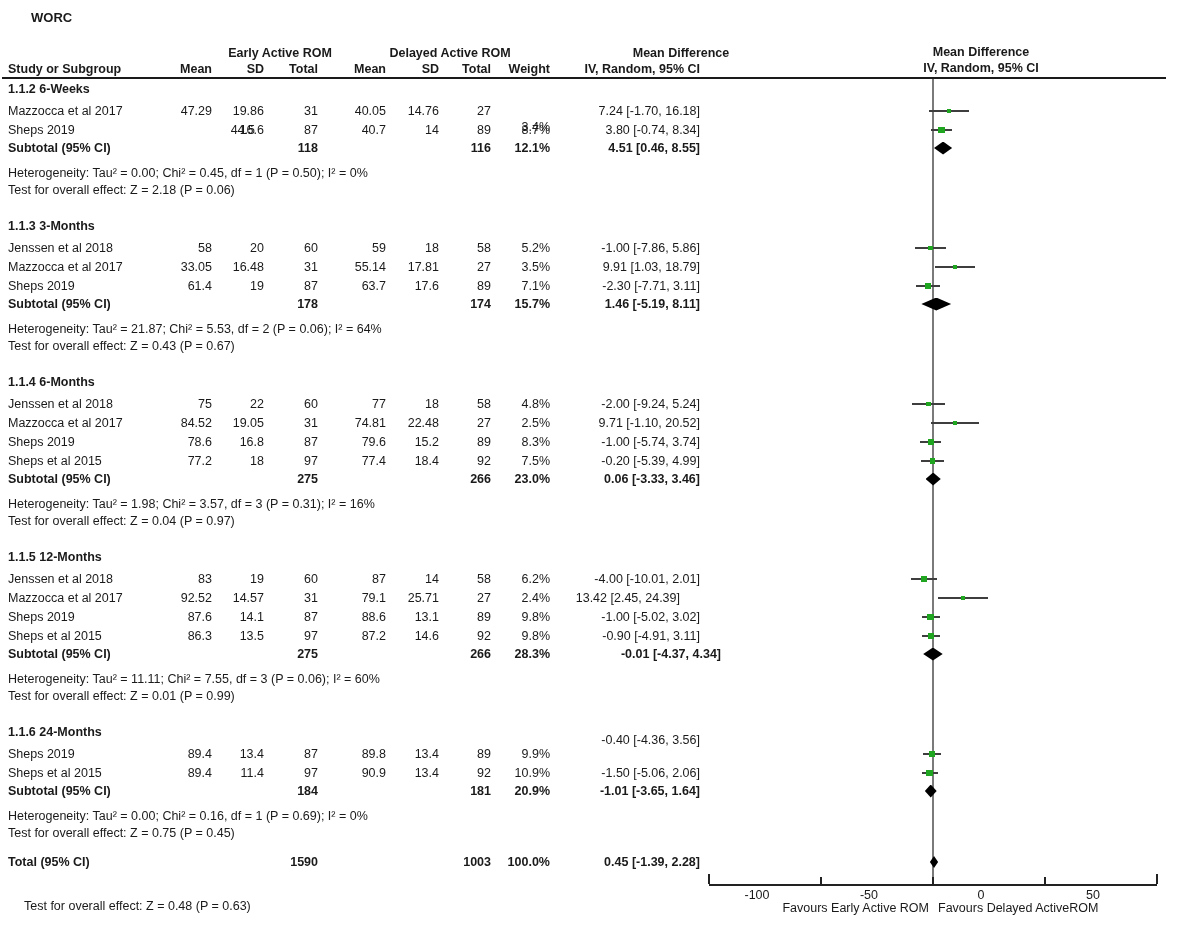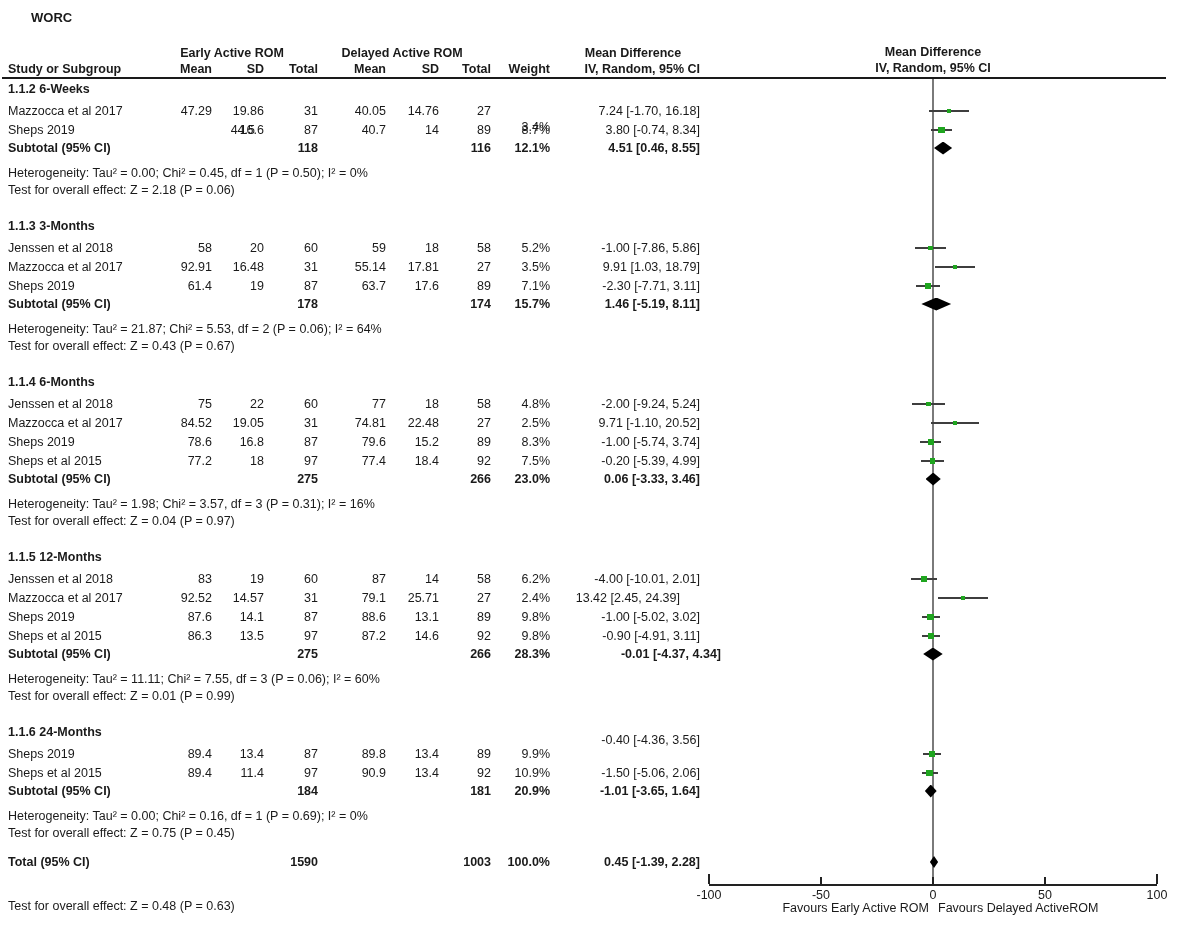--- a/index.html
+++ b/index.html
@@ -1,21 +1,21 @@
 <!DOCTYPE html>
 <html><head>
 <meta charset="utf-8">
 <style>
   html,body{margin:0;padding:0;background:#ffffff;}
   #fig{position:relative;width:1184px;height:948px;background:#ffffff;overflow:hidden;
        font-family:"Liberation Sans",sans-serif;color:#1a1a1a;}
   .t{position:absolute;white-space:nowrap;font-size:12.5px;line-height:14px;}
   .b{font-weight:bold;}
   .right{transform:translateX(-100%);}
-  .center{transform:translateX(-50%);}
+  .center{transform:translateX(-50%);margin-left:48px;}
   .bar{position:absolute;background:#1a1a1a;}
 </style>
 </head>
 <body>
 
 <div id="fig">
 
   <div class="t b" style="left:31px;top:11px;font-size:13px;">WORC</div>
 
   <div class="t b center" style="left:232px;top:46px;">Early Active ROM</div>
@@ -82,21 +82,21 @@
     <div class="t right" style="left: 264px; top: 241px;">20</div>
     <div class="t right" style="left: 318px; top: 241px;">60</div>
     <div class="t right" style="left: 386px; top: 241px;">59</div>
     <div class="t right" style="left: 439px; top: 241px;">18</div>
     <div class="t right" style="left: 491px; top: 241px;">58</div>
     <div class="t right" style="left: 550px; top: 241px;">5.2%</div>
     <div class="t right" style="left: 700px; top: 241px;">-1.00 [-7.86, 5.86]</div>
     <div class="bar" style="left: 935.307px; top: 266.3px; width: 39.7824px; height: 1.4px; background: rgb(62, 62, 62);"></div>
     <div class="bar" style="left: 953.234px; top: 265.036px; width: 3.92874px; height: 3.92874px; background: rgb(31, 165, 31);"></div>
     <div class="t" style="left: 8px; top: 260px;">Mazzocca et al 2017</div>
-    <div class="t right" style="left: 212px; top: 260px;">92.91</div>
+    <div class="t right" style="left: 212px; top: 260px;">33.05</div>
     <div class="t right" style="left: 264px; top: 260px;">16.48</div>
     <div class="t right" style="left: 318px; top: 260px;">31</div>
     <div class="t right" style="left: 386px; top: 260px;">55.14</div>
     <div class="t right" style="left: 439px; top: 260px;">17.81</div>
     <div class="t right" style="left: 491px; top: 260px;">27</div>
     <div class="t right" style="left: 550px; top: 260px;">3.5%</div>
     <div class="t right" style="left: 700px; top: 260px;">9.91 [1.03, 18.79]</div>
     <div class="bar" style="left: 915.73px; top: 285.3px; width: 24.2368px; height: 1.4px; background: rgb(62, 62, 62);"></div>
     <div class="bar" style="left: 925.05px; top: 283.202px; width: 5.59562px; height: 5.59562px; background: rgb(31, 165, 31);"></div>
     <div class="t" style="left: 8px; top: 279px;">Sheps 2019</div>
@@ -252,21 +252,21 @@
     <div class="t b right" style="left: 700px; top: 784px;">-1.01 [-3.65, 1.64]</div>
     <div class="bar" style="left: 924.824px; top: 784.5px; width: 11.8496px; height: 13px; background: rgb(0, 0, 0); clip-path: polygon(50% 0%, 100% 50%, 50% 100%, 0% 50%);"></div>
     <div class="t" style="left: 8px; top: 809px;">Heterogeneity: Tau² = 0.00; Chi² = 0.16, df = 1 (P = 0.69); I² = 0%</div>
     <div class="t" style="left: 8px; top: 826px;">Test for overall effect: Z = 0.75 (P = 0.45)</div>
     <div class="t b" style="left: 8px; top: 855px;">Total (95% CI)</div>
     <div class="t b right" style="left: 318px; top: 855px;">1590</div>
     <div class="t b right" style="left: 491px; top: 855px;">1003</div>
     <div class="t b right" style="left: 550px; top: 855px;">100.0%</div>
     <div class="t b right" style="left: 700px; top: 855px;">0.45 [-1.39, 2.28]</div>
     <div class="bar" style="left: 929.886px; top: 856px; width: 8.2208px; height: 12px; background: rgb(0, 0, 0); clip-path: polygon(50% 0%, 100% 50%, 50% 100%, 0% 50%);"></div>
-    <div class="t" style="left: 8px; top: 899px;">Test for overall effect: Z = 0.48 (P = 0.63)</div>
+    <div class="t" style="left: 24px; top: 899px;">Test for overall effect: Z = 0.48 (P = 0.63)</div>
     <div class="bar" style="left: 708.3px; top: 874px; width: 1.4px; height: 10px; background: rgb(34, 34, 34);"></div>
     <div class="t center" style="left: 709px; top: 888px;">-100</div>
     <div class="bar" style="left: 820.3px; top: 877px; width: 1.4px; height: 7px; background: rgb(34, 34, 34);"></div>
     <div class="t center" style="left: 821px; top: 888px;">-50</div>
     <div class="bar" style="left: 932.3px; top: 877px; width: 1.4px; height: 7px; background: rgb(34, 34, 34);"></div>
     <div class="t center" style="left: 933px; top: 888px;">0</div>
     <div class="bar" style="left: 1044.3px; top: 877px; width: 1.4px; height: 7px; background: rgb(34, 34, 34);"></div>
     <div class="t center" style="left: 1045px; top: 888px;">50</div>
     <div class="bar" style="left: 1156.3px; top: 874px; width: 1.4px; height: 10px; background: rgb(34, 34, 34);"></div>
     <div class="t center" style="left: 1157px; top: 888px;">100</div>

